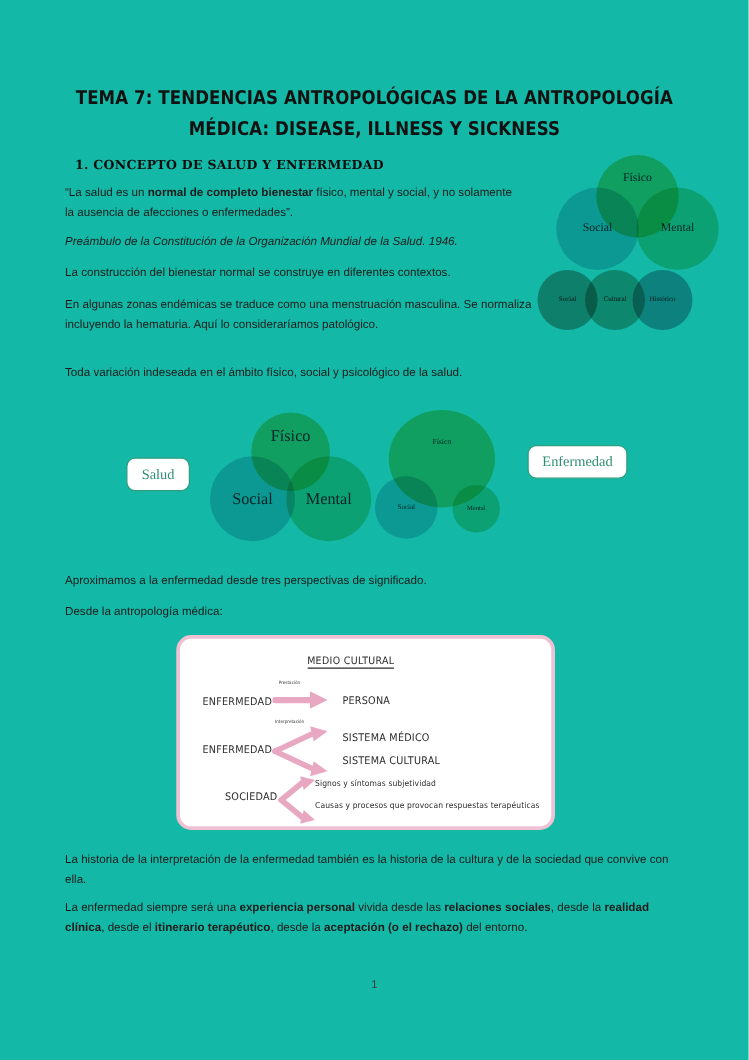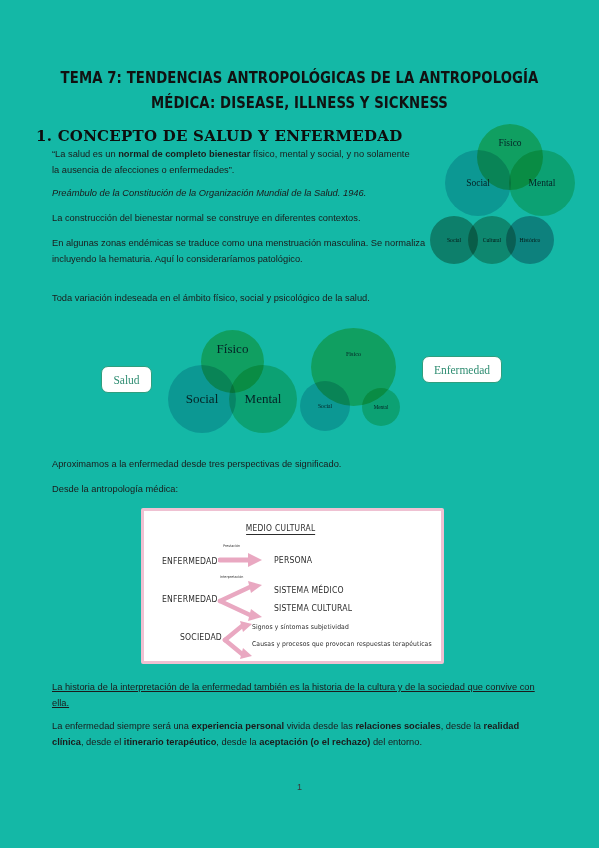--- a/index.html
+++ b/index.html
@@ -37,24 +37,24 @@
     line-height: 25px;
     color: #111;
     font-stretch: condensed;
     transform: scaleX(0.97);
     transform-origin: center top;
   }
 
   
   .sec-head {
     position: absolute;
-    left: 36px;
+    left: 60px;
     font-family: "DejaVu Serif", serif;
     font-weight: bold;
-    font-size: 15px;
+    font-size: 10px;
     letter-spacing: 0.25px;
     color: #0d0d0d;
     white-space: nowrap;
   }
   #sec1 { top: 127px; }
   #sec2 { top: 272px; }
 
   
   .para {
     position: absolute;
@@ -67,21 +67,21 @@
   }
   .para b { font-weight: bold; }
 
   #p1 { top: 147px; width: 360px; }
   #p2 { top: 186px; width: 380px; font-style: italic; }
   #p3 { top: 211px; width: 380px; }
   #p4 { top: 236px; width: 378px; }
   #p5 { top: 291px; width: 400px; }
   #p6 { top: 457px; width: 400px; }
   #p7 { top: 482px; width: 400px; }
-  #p8 { top: 680px; width: 495px; text-decoration: underline; }
+  #p8 { top: 680px; width: 495px; }
   #p9 { top: 719px; width: 495px; }
 
   
   .venn-wrap { position: absolute; }
   .circ {
     position: absolute;
     border-radius: 50%;
     display: flex;
     align-items: center;
     justify-content: center;
@@ -164,21 +164,21 @@
     background: #8fe0b1; font-size: 5.2px;
   }
 
   
   #pink-box {
     position: absolute;
     left: 141px; top: 508px;
     width: 297px; height: 150px;
     border: 3.5px solid #efc1d2;
     background: #ffffff;
-    border-radius: 2px;
+    border-radius: 12px;
   }
   .hand {
     font-family: "DejaVu Sans", sans-serif;
     color: #2c2c2c;
     transform: scaleX(0.92);
     transform-origin: left center;
     white-space: nowrap;
   }
   #medio-cultural {
     position: absolute; left: 0; top: 12px; width: 100%;

